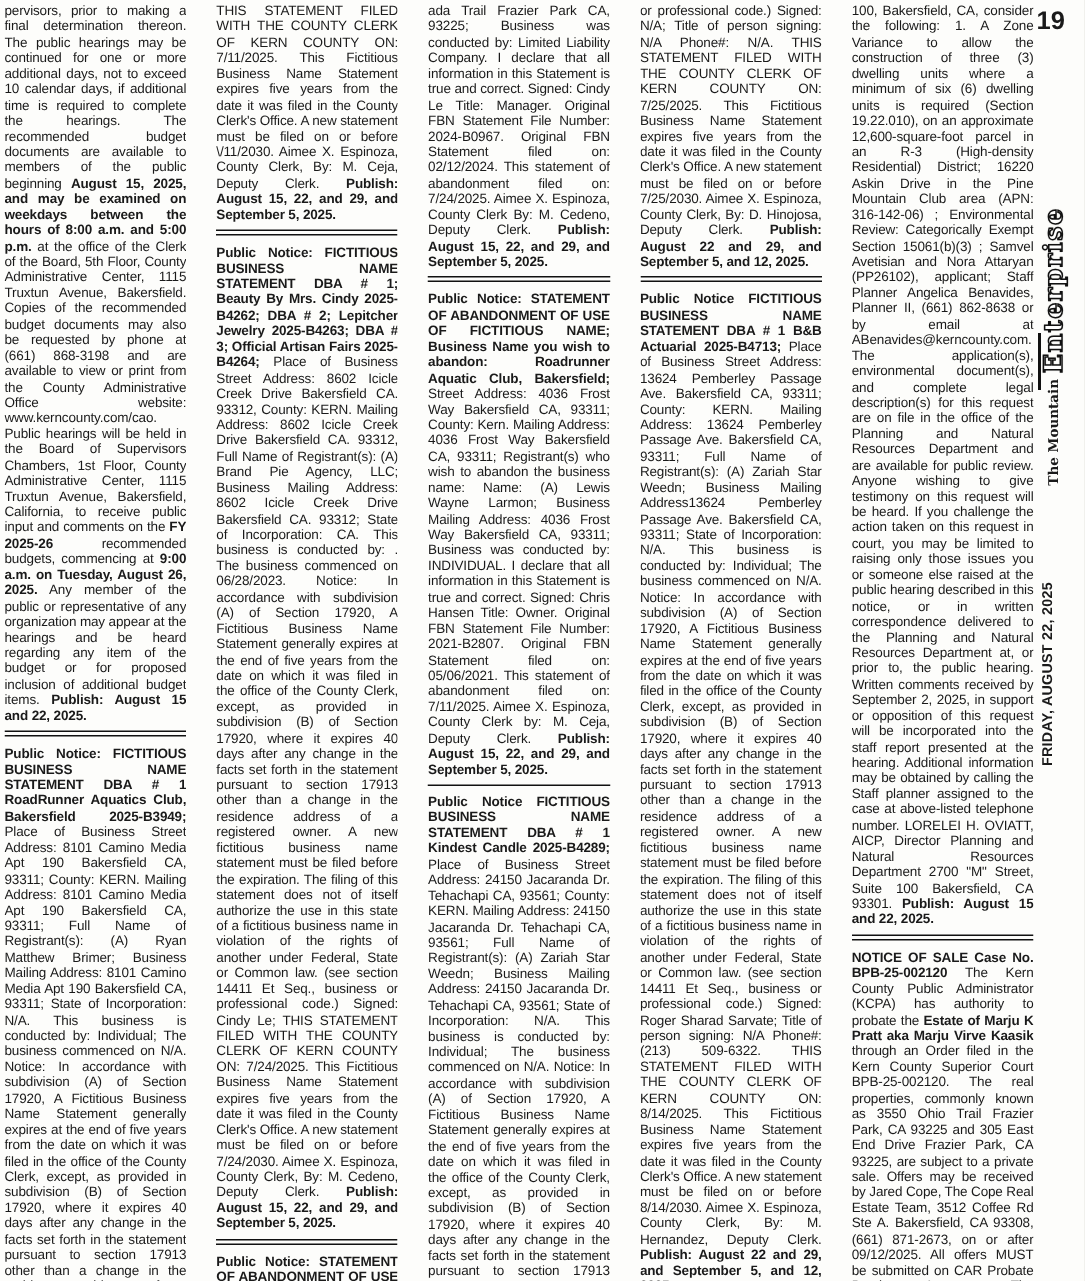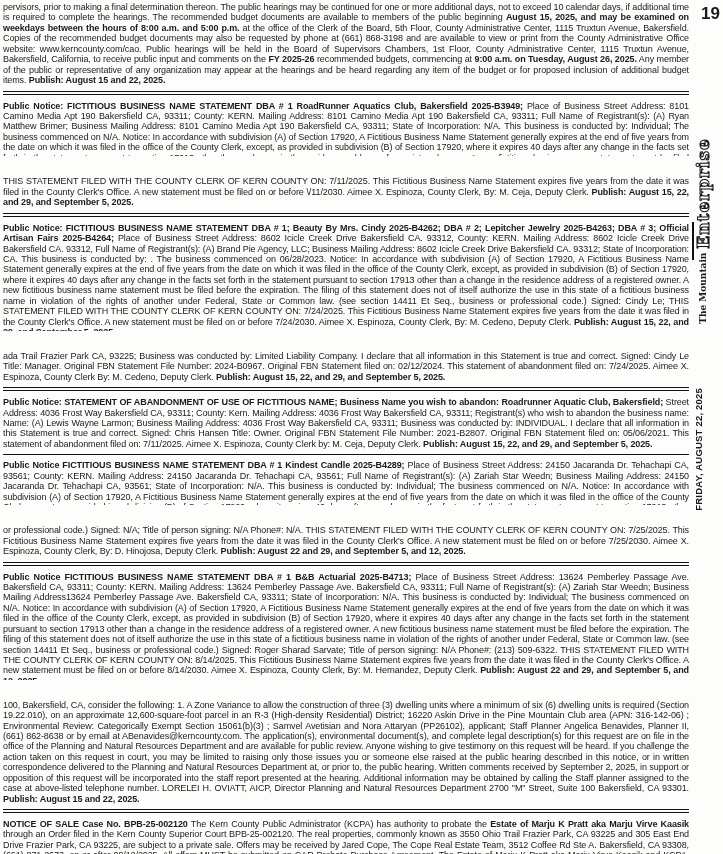--- a/index.html
+++ b/index.html
@@ -10,21 +10,20 @@
     background:#fdfdfb;
     overflow:hidden;
     font-family:"Liberation Sans", sans-serif;
     color:#1a1a1a;
   }
   .columns {
     position:absolute; left:3px; top:2px;
     width:686px; height:852px;
     display:flex; gap:20px;
     overflow:hidden;
-    flex-direction:column;
   }
   .col {
     flex:1 1 0;
     overflow:hidden;
     font-size:9px;
     line-height:1.16;
     text-align:justify;
     text-justify:inter-word;
     letter-spacing:-0.1px;
   }
@@ -39,21 +38,21 @@
   .divider-single {
     height:0;
     border-top:1px solid #111;
     margin:3px 0 5px 0;
   }
   .sidebar {
     position:absolute; right:0; top:0;
     width:31px; height:854px;
   }
   .page-number {
-    position:absolute; top:4px; right:3px;
+    position:absolute; top:4px; right:13px;
     font-size:17px; font-weight:bold;
     font-family:"Liberation Sans", sans-serif;
   }
   .vert {
     position:absolute;
     left:1px;
     writing-mode:vertical-rl;
     transform:rotate(180deg);
     white-space:nowrap;
   }

